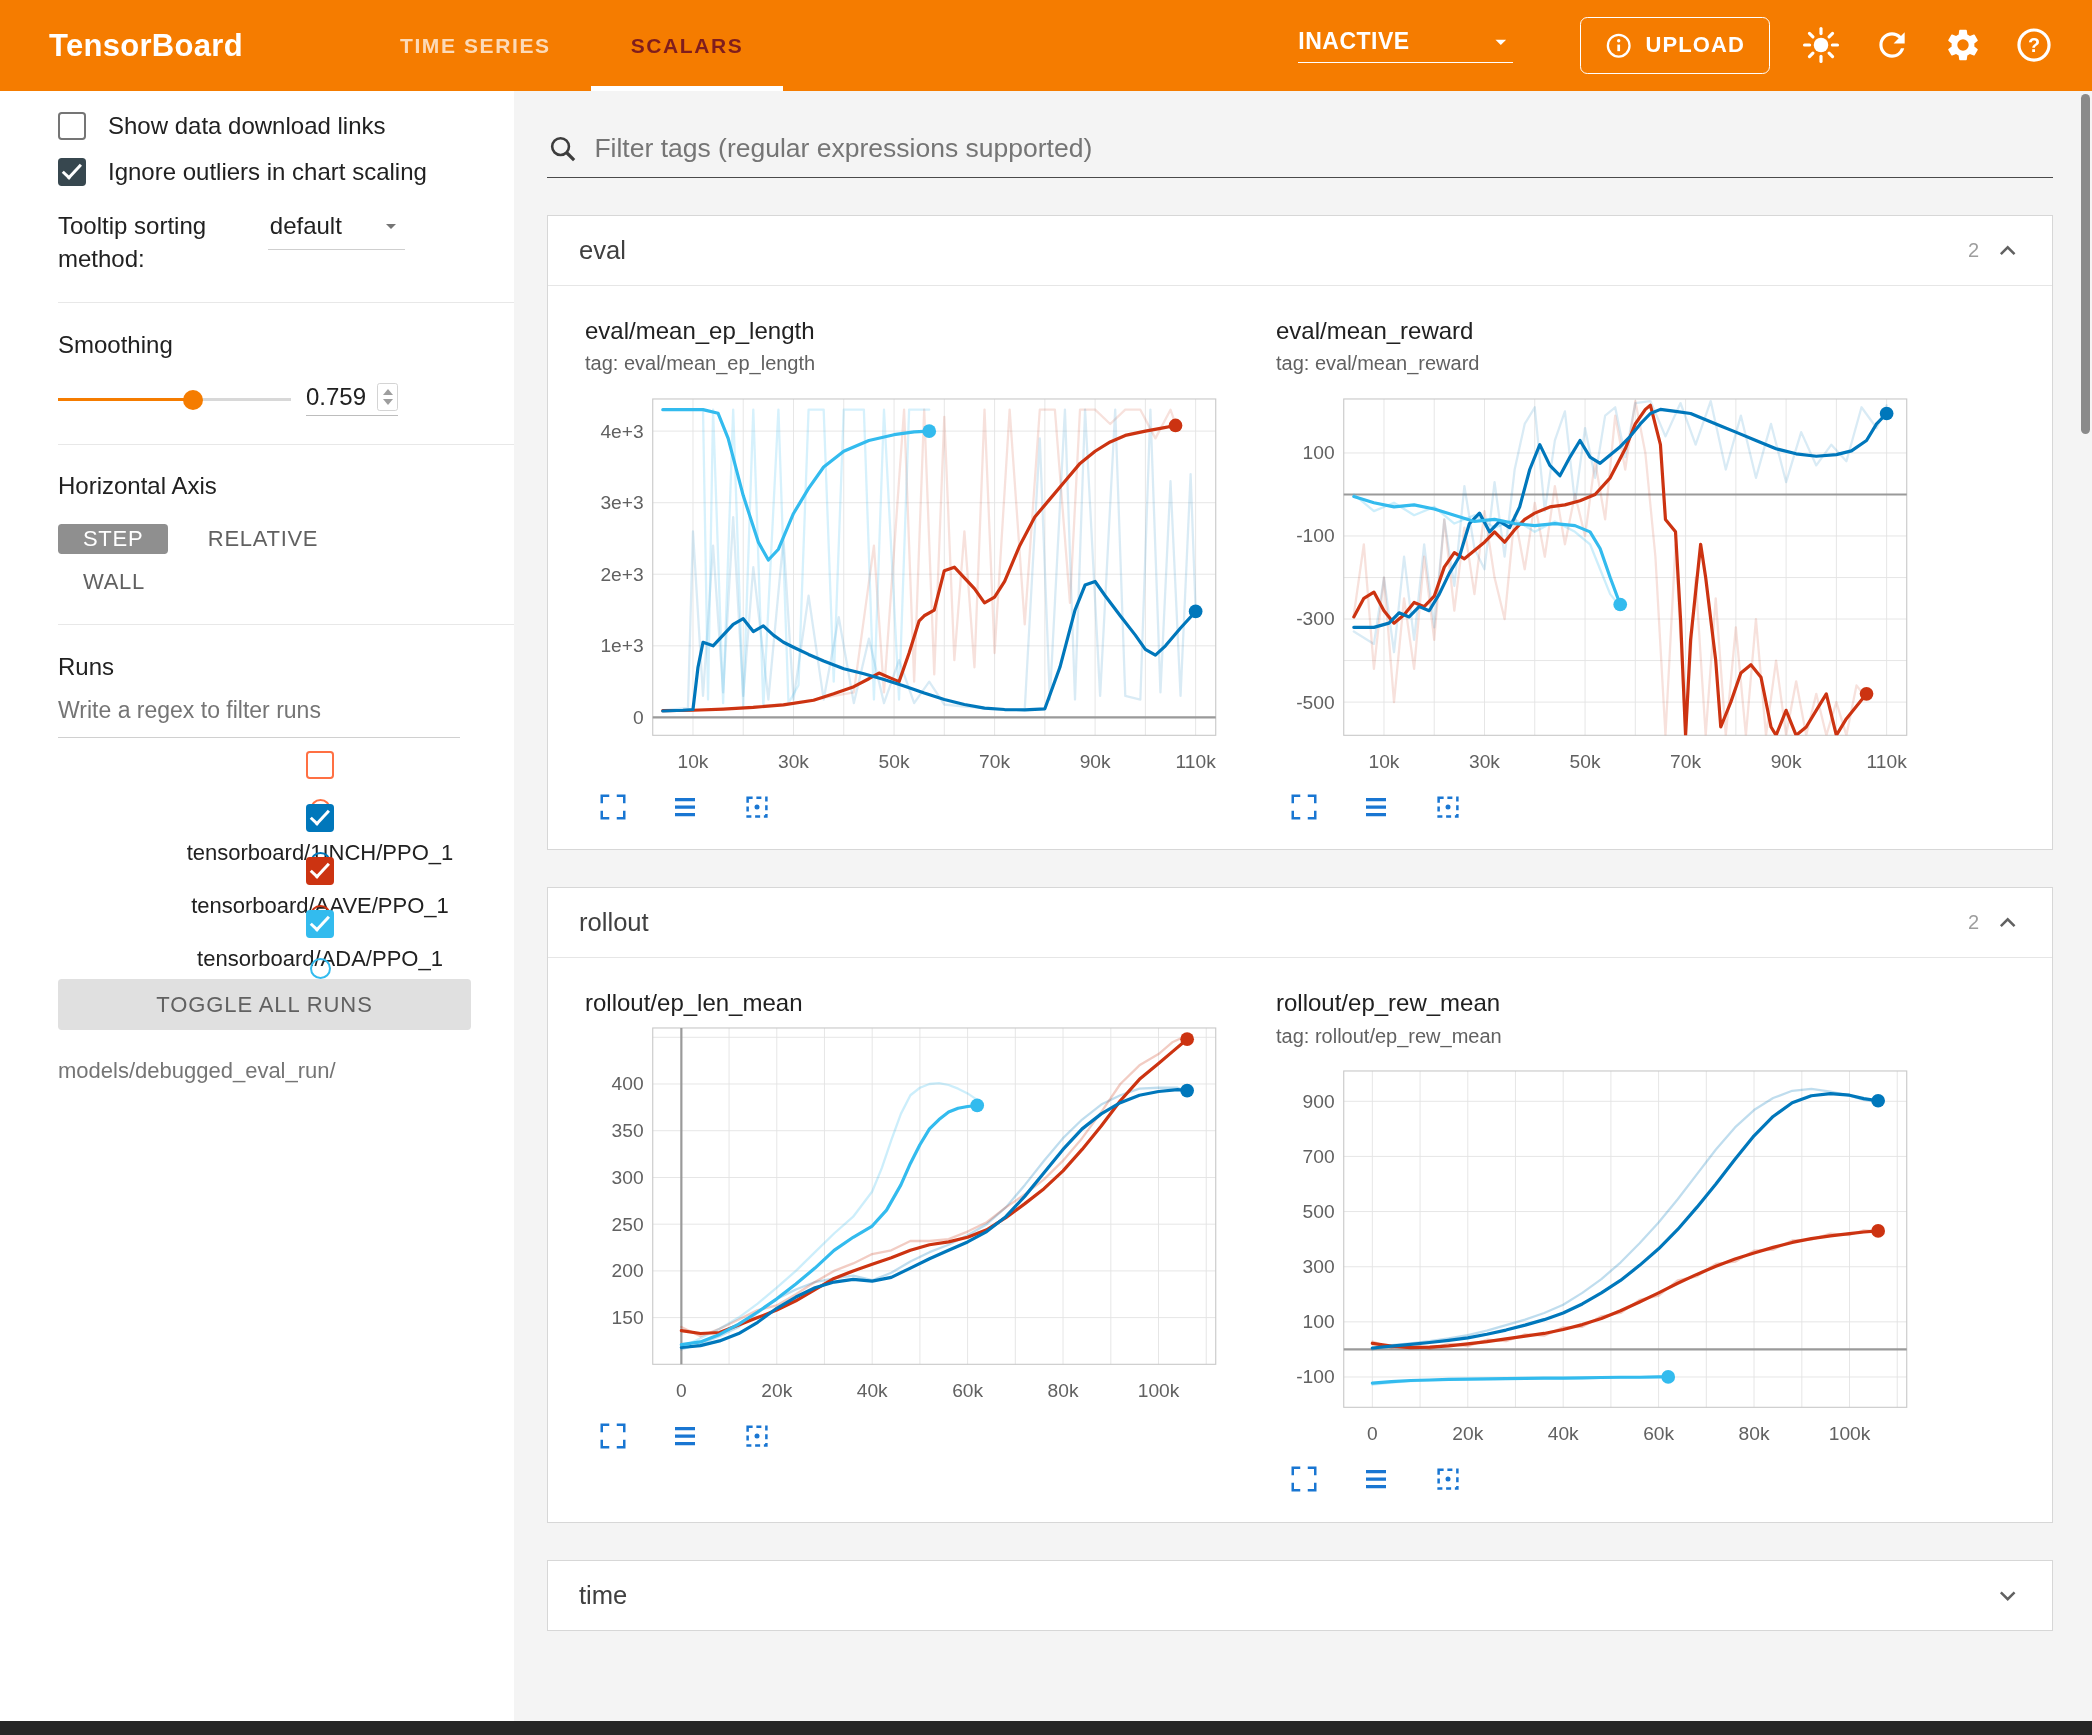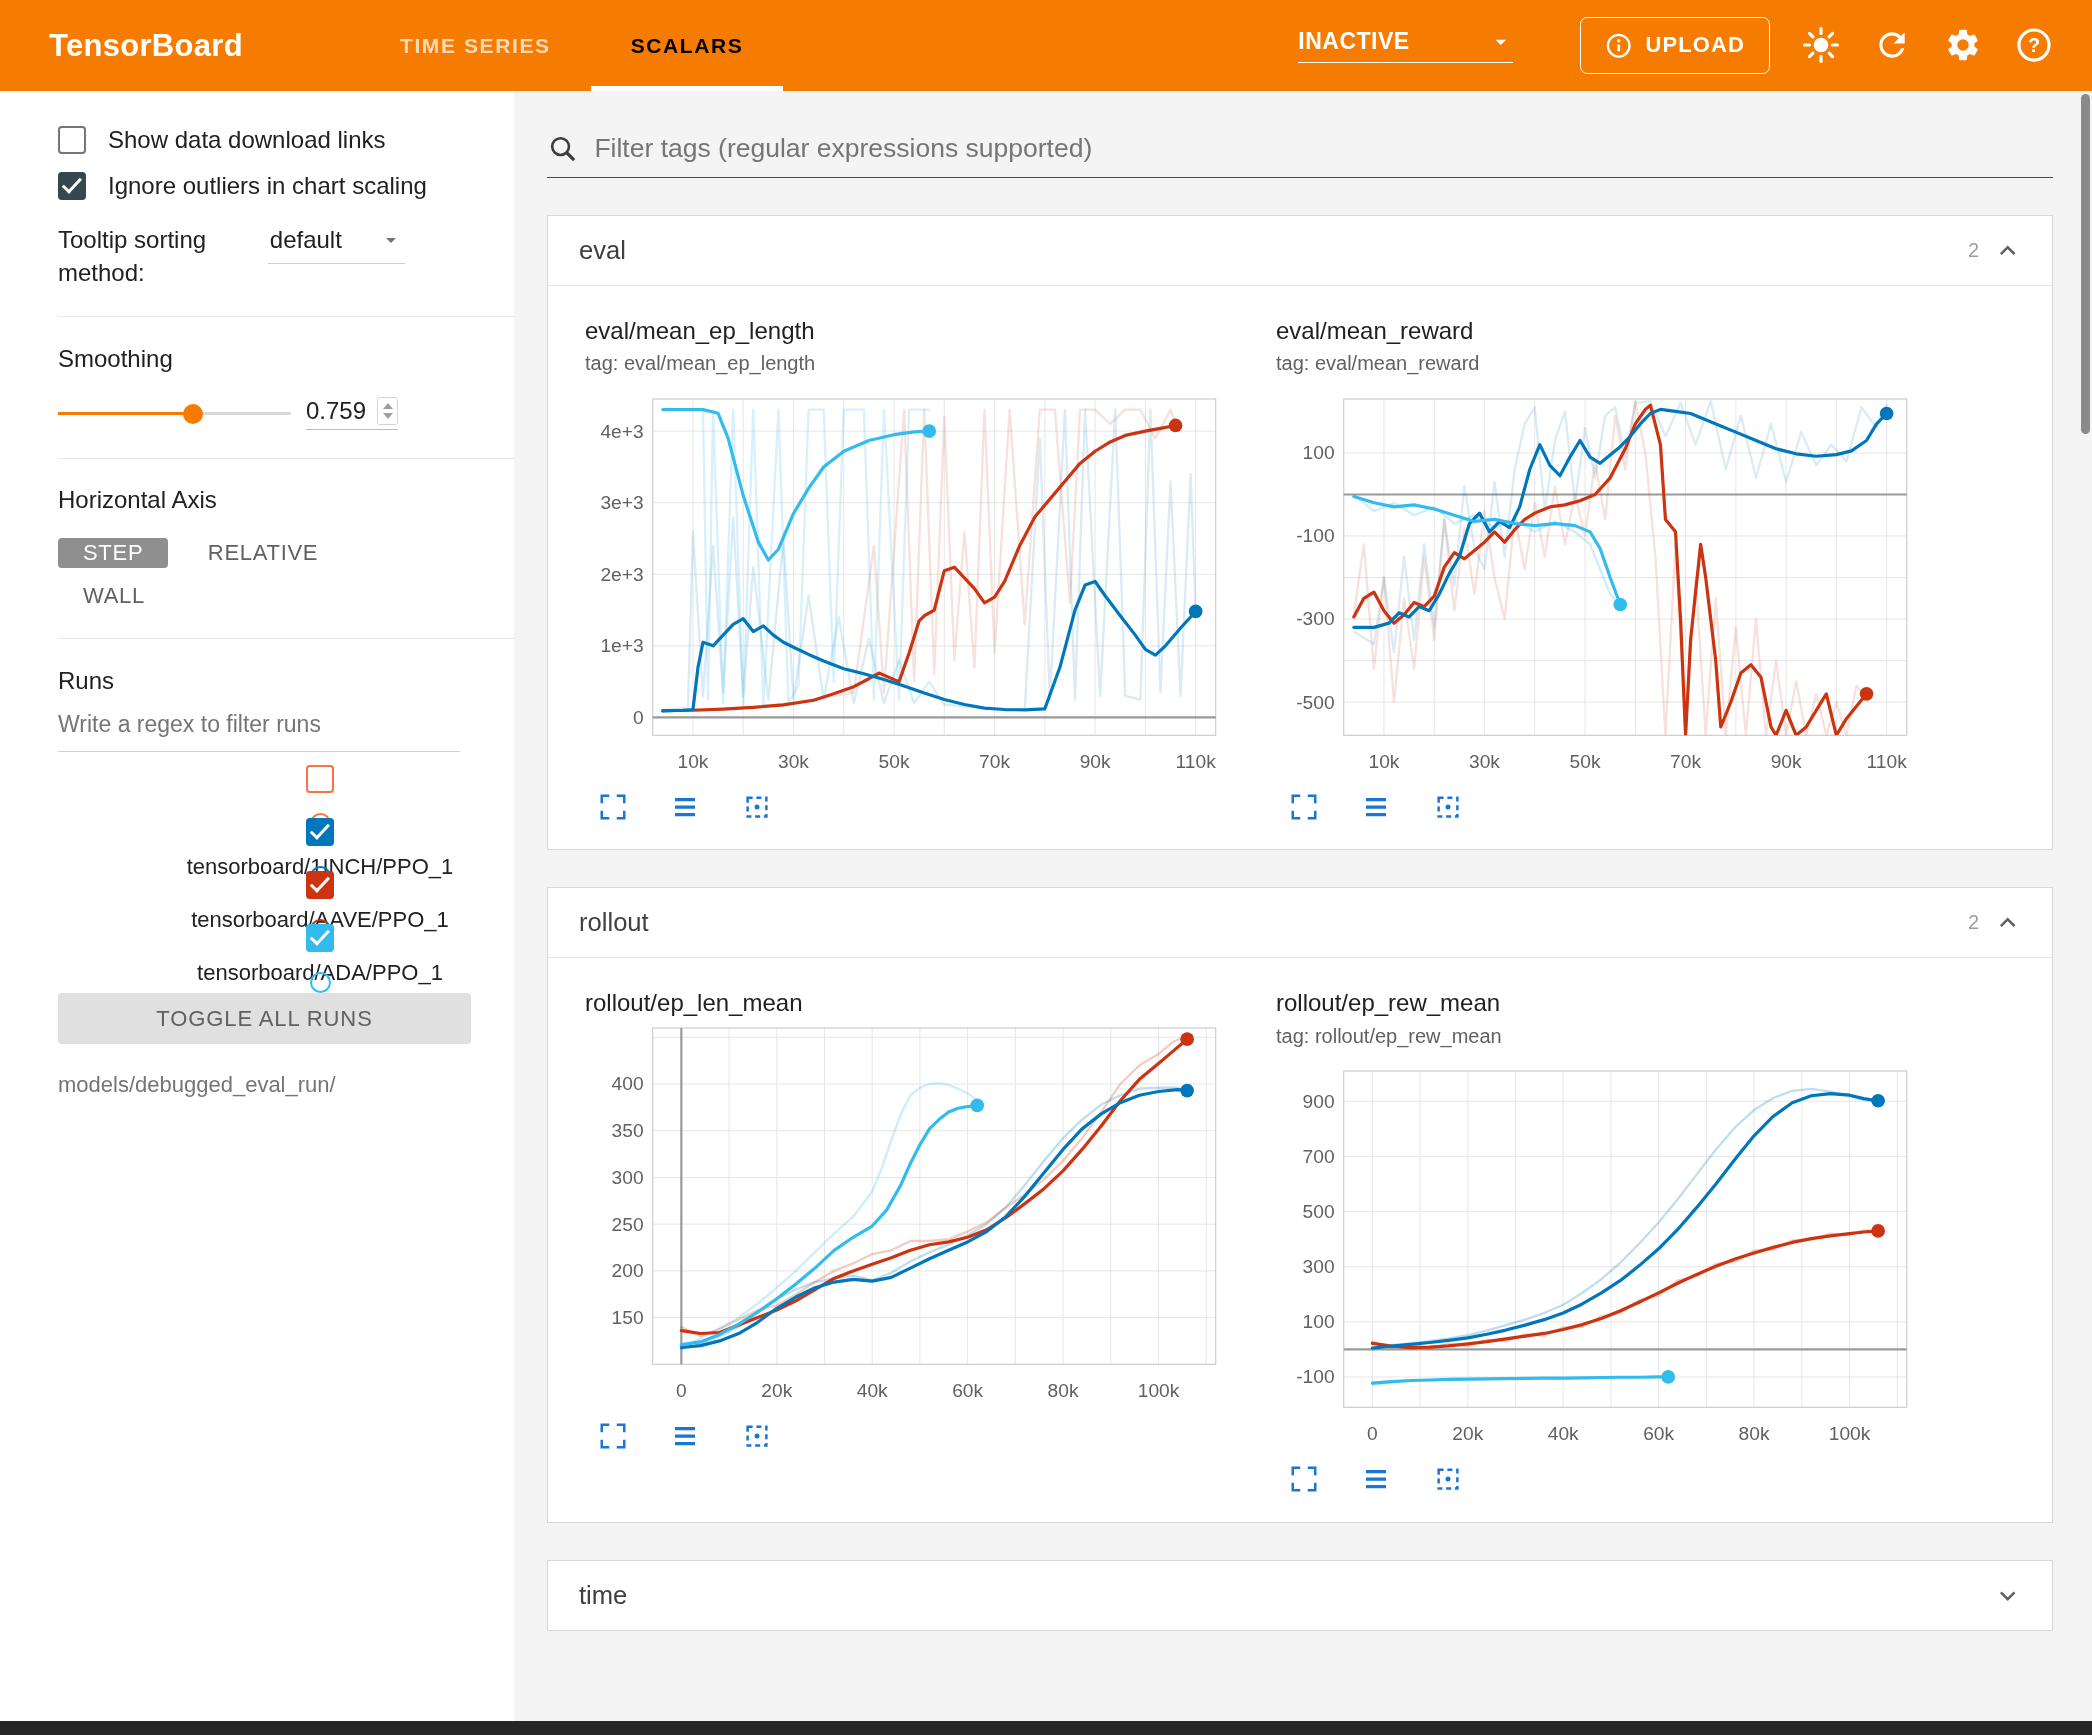--- a/index.html
+++ b/index.html
@@ -18,39 +18,39 @@
     background: #f57c00; display: flex; align-items: center;
     padding: 0 38px 0 49px; color: #fff; z-index: 5;
   }
   .app-title { font-size: 31px; font-weight: bold; letter-spacing: 0.3px; width: 274px; }
   .tab-bar { display: flex; height: 100%; margin-left: 37px; }
   .tab {
     display: flex; align-items: center; padding: 0 40px; font-size: 21px;
     font-weight: bold; letter-spacing: 1.6px; color: rgba(255,255,255,.72);
     position: relative; cursor: pointer;
   }
-  .tab.active { color: #000000; }
+  .tab.active { color: #7f1d1d; }
   .tab.active::after { content:''; position:absolute; left:0; right:0; bottom:0; height:4.6px; background:#fff; }
   .header-right { margin-left: auto; display: flex; align-items: center; gap: 31px; }
   .status-select {
     width: 215px; display: flex; justify-content: space-between; align-items: flex-end;
     border-bottom: 1.8px solid #fff; padding-bottom: 7.3px; font-size: 23px; font-weight: bold;
     letter-spacing: 0.5px; cursor: pointer;
   }
   .upload-btn {
     display: flex; align-items: center; gap: 12.8px; border: 1.8px solid #fff; border-radius: 7.3px;
     background: transparent; color: #fff; font-size: 22px; font-weight: bold; letter-spacing: 1.1px;
     padding: 13.7px 24px; cursor: pointer; font-family: inherit; margin-left: 36px;
   }
   .hicon { width: 40px; height: 40px; display: flex; align-items: center; justify-content: center; cursor: pointer; }
   .hicon svg { width: 38px; height: 38px; }
 
   
   .sidebar {
-    position: absolute; left: 0; top: 91px; width: 614px; bottom: 13.7px;
+    position: absolute; left: 0; top: 77px; width: 614px; bottom: 13.7px;
     background: #fff; border-right: 0.9px solid #e0e0e0;
     padding: 35px 31px 0 58px; overflow: hidden; font-size: 24px;
   }
   .checkbox-row { display: flex; align-items: center; gap: 22px; margin-bottom: 18.3px; }
   .cb {
     width: 28px; height: 28px; border: 2.7px solid #757575; border-radius: 3.7px;
     position: relative; flex-shrink: 0; cursor: pointer; background: #fff;
   }
   .cb.checked { border-color: #37474f; background: #37474f; }
   .cb.checked::after {

